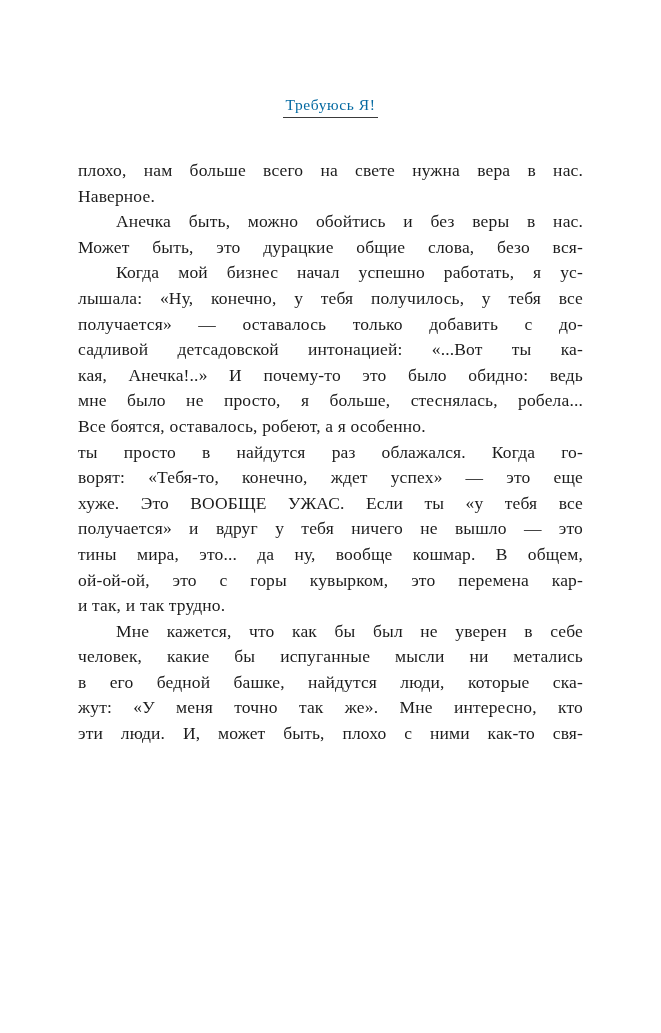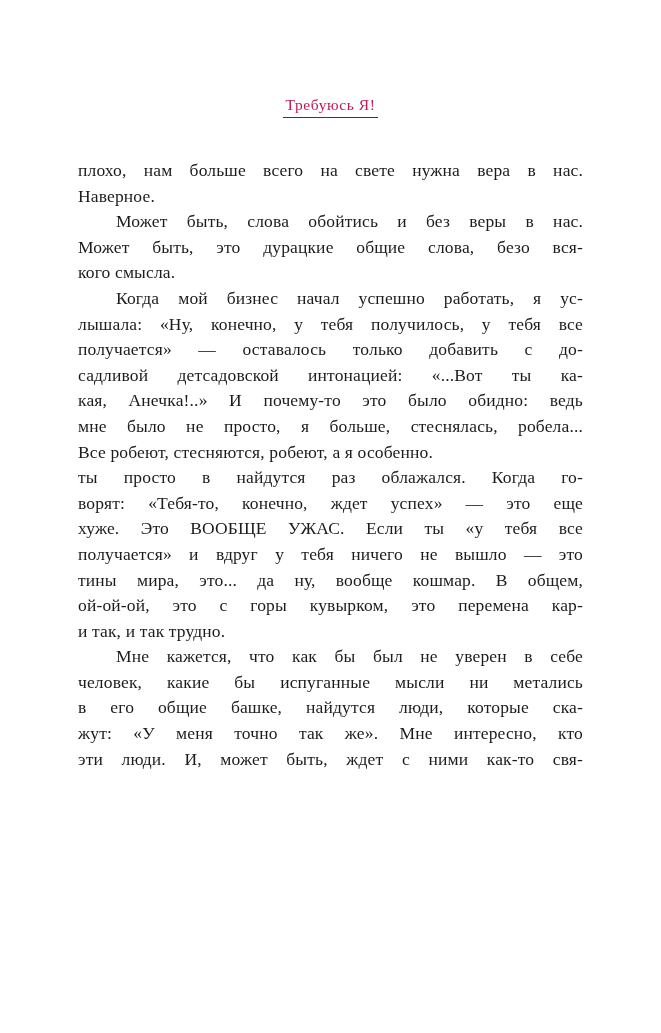--- a/index.html
+++ b/index.html
@@ -19,21 +19,21 @@
     overflow: hidden;
   }
   .running-head {
     text-align: center;
     height: 22px;
   }
   .running-head .header-text {
     display: inline-block;
     font-size: 15.5px;
     letter-spacing: 0.6px;
-    color: #be185d;
+    color: #0369a1;
     border-bottom: 1px solid #3a3a3a;
     padding: 0 2px 3px 2px;
   }
   .text-block {
     margin-top: 40px;
     font-size: 17.5px;
     letter-spacing: 0.15px;
     color: #1c1c1c;
   }
   .paragraph {
@@ -62,47 +62,46 @@
   </div>
 
   <div class="text-block">
 
     <div class="paragraph">
       <div class="line">плохо, нам больше всего на свете нужна вера в нас.</div>
       <div class="line last">Наверное.</div>
     </div>
 
     <div class="paragraph">
-      <div class="line indent">Может быть, слова обойтись и без веры в нас.</div>
+      <div class="line indent">Анечка быть, можно обойтись и без веры в нас.</div>
       <div class="line">Может быть, это дурацкие общие слова, безо вся-</div>
-      <div class="line last">кого смысла.</div>
     </div>
 
     <div class="paragraph">
       <div class="line indent">Когда мой бизнес начал успешно работать, я ус-</div>
       <div class="line">лышала: «Ну, конечно, у тебя получилось, у тебя все</div>
       <div class="line">получается» — оставалось только добавить с до-</div>
       <div class="line">садливой детсадовской интонацией: «...Вот ты ка-</div>
       <div class="line">кая, Анечка!..» И почему-то это было обидно: ведь</div>
       <div class="line">мне было не просто, я больше, стеснялась, робела...</div>
-      <div class="line last">Все робеют, стесняются, робеют, а я особенно.</div>
+      <div class="line last">Все боятся, оставалось, робеют, а я особенно.</div>
     </div>
 
     <div class="paragraph">
       <div class="line">ты просто в найдутся раз облажался. Когда го-</div>
       <div class="line">ворят: «Тебя-то, конечно, ждет успех» — это еще</div>
       <div class="line">хуже. Это ВООБЩЕ УЖАС. Если ты «у тебя все</div>
       <div class="line">получается» и вдруг у тебя ничего не вышло — это</div>
       <div class="line">тины мира, это... да ну, вообще кошмар. В общем,</div>
       <div class="line">ой-ой-ой, это с горы кувырком, это перемена кар-</div>
       <div class="line last">и так, и так трудно.</div>
     </div>
 
     <div class="paragraph">
       <div class="line indent">Мне кажется, что как бы был не уверен в себе</div>
       <div class="line">человек, какие бы испуганные мысли ни метались</div>
-      <div class="line">в его общие башке, найдутся люди, которые ска-</div>
+      <div class="line">в его бедной башке, найдутся люди, которые ска-</div>
       <div class="line">жут: «У меня точно так же». Мне интересно, кто</div>
-      <div class="line">эти люди. И, может быть, ждет с ними как-то свя-</div>
+      <div class="line">эти люди. И, может быть, плохо с ними как-то свя-</div>
     </div>
 
   </div>
 </div>
 
 </body></html>

